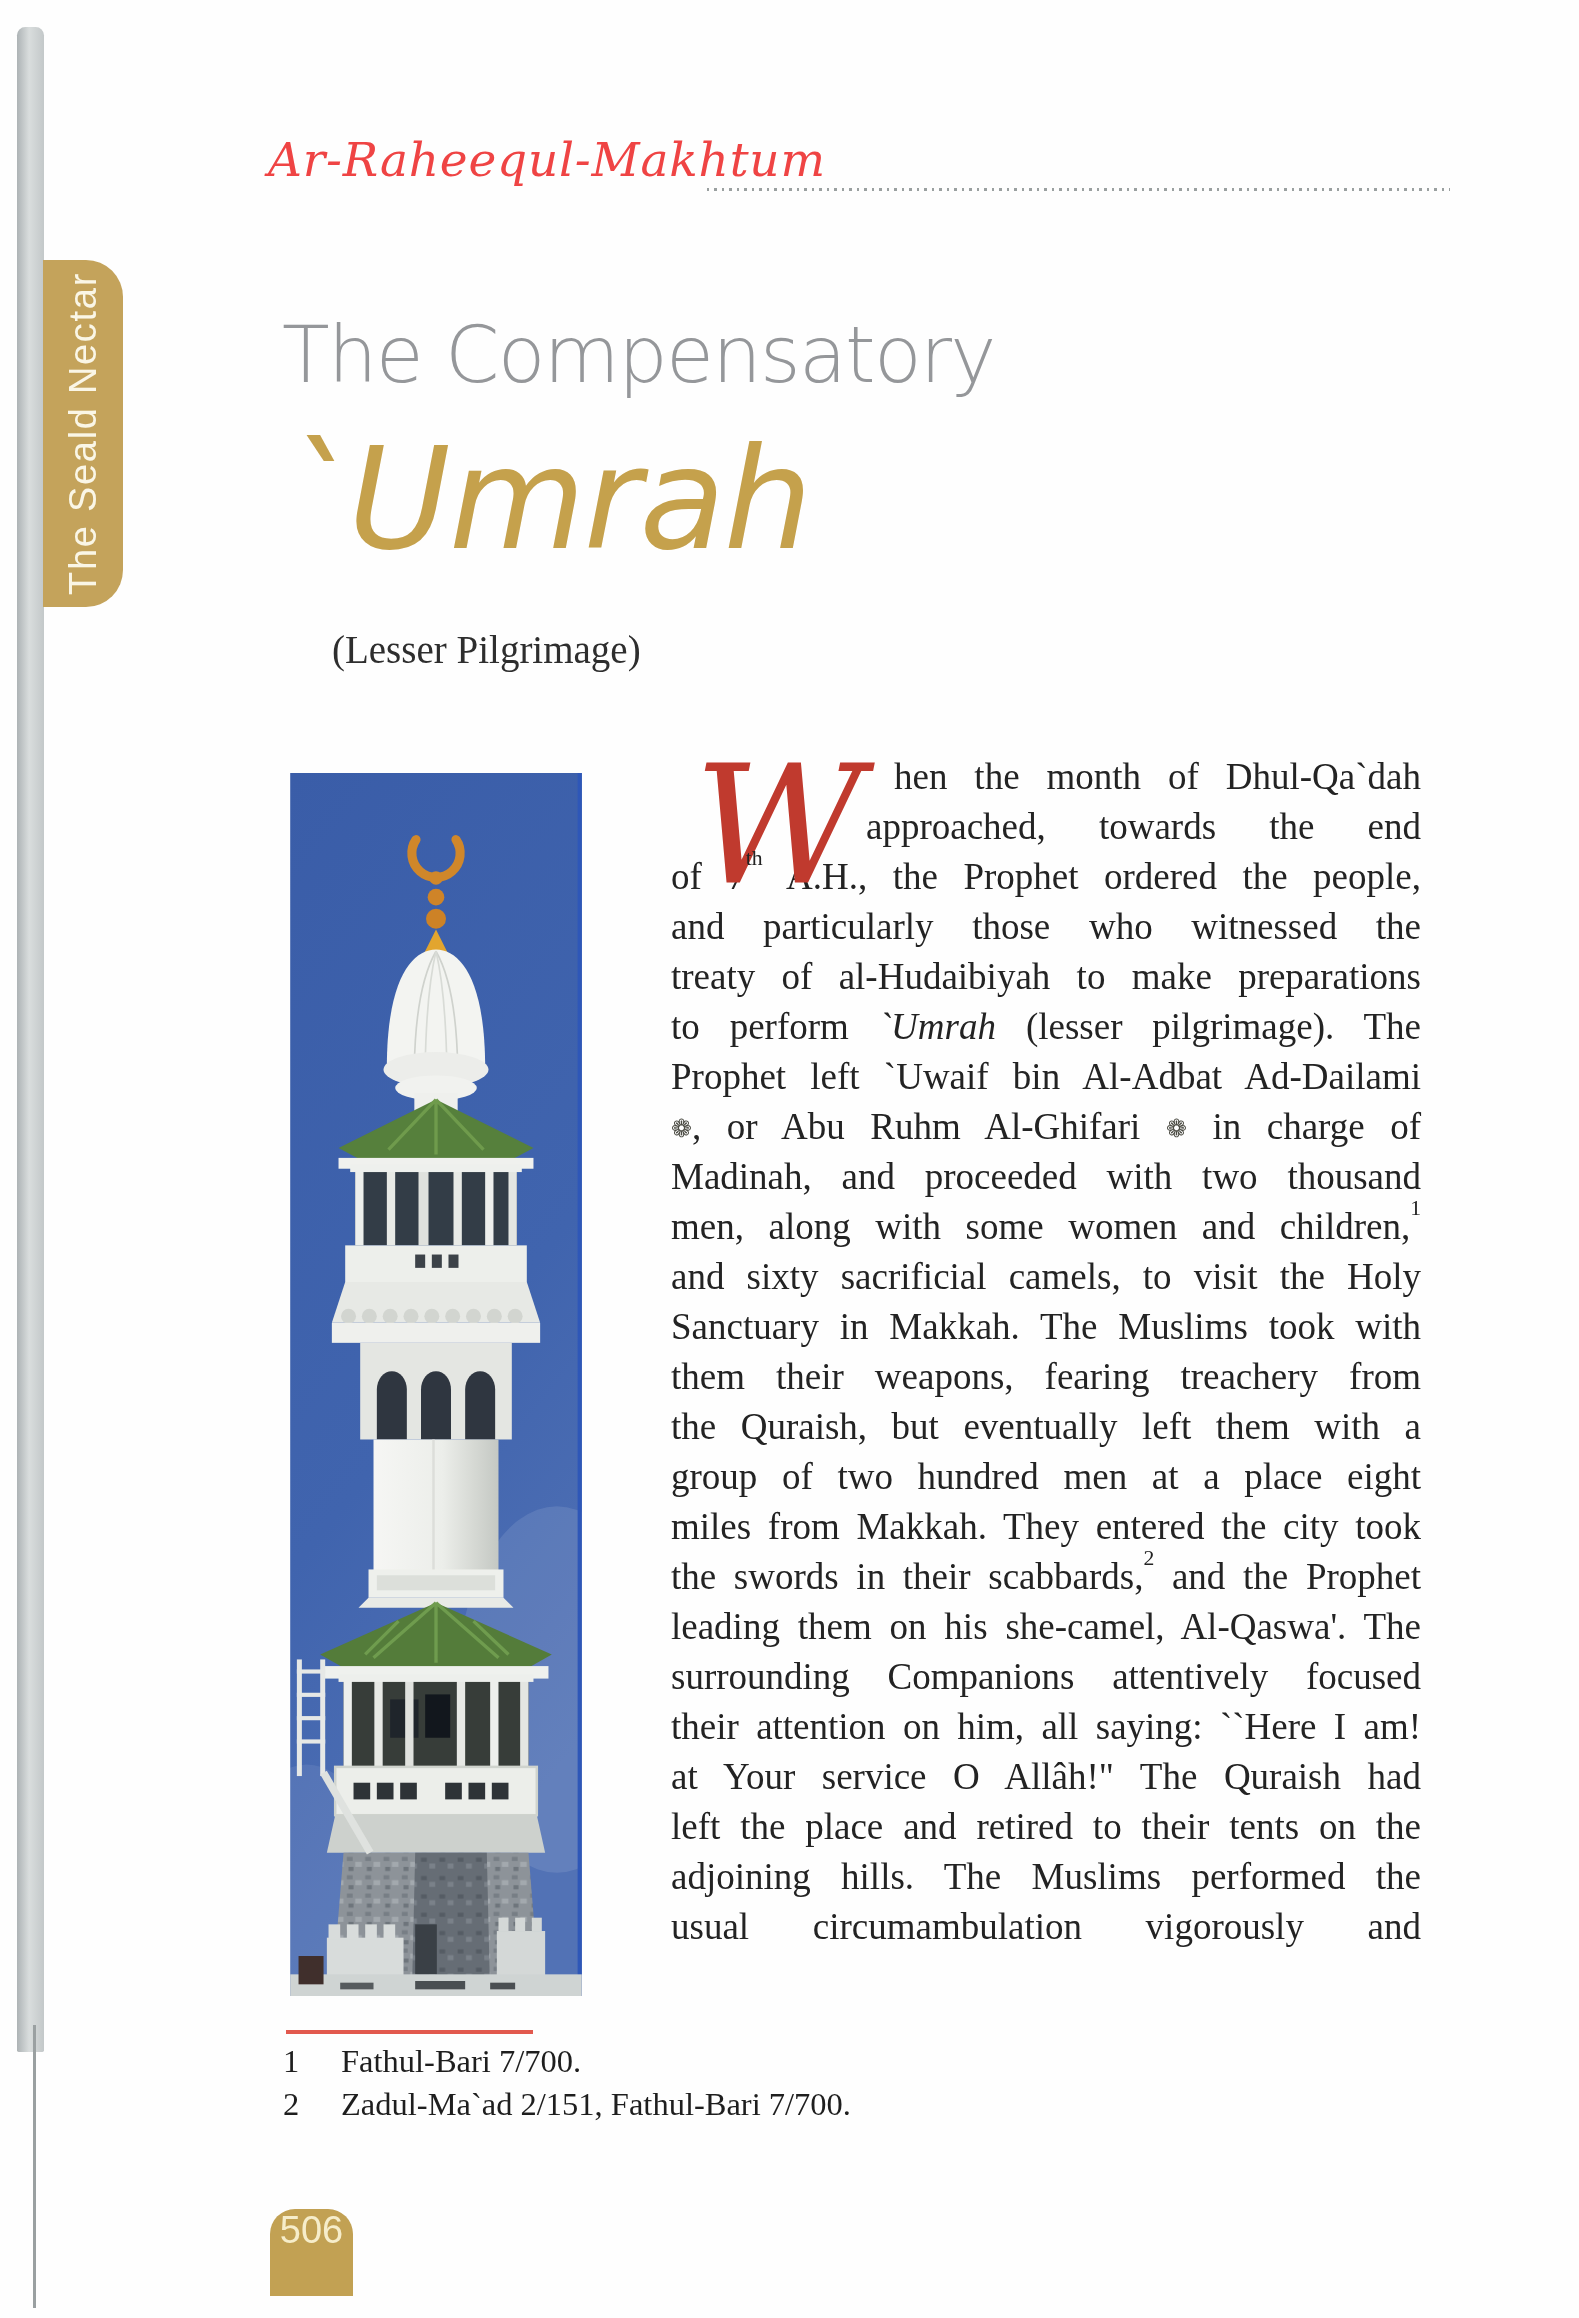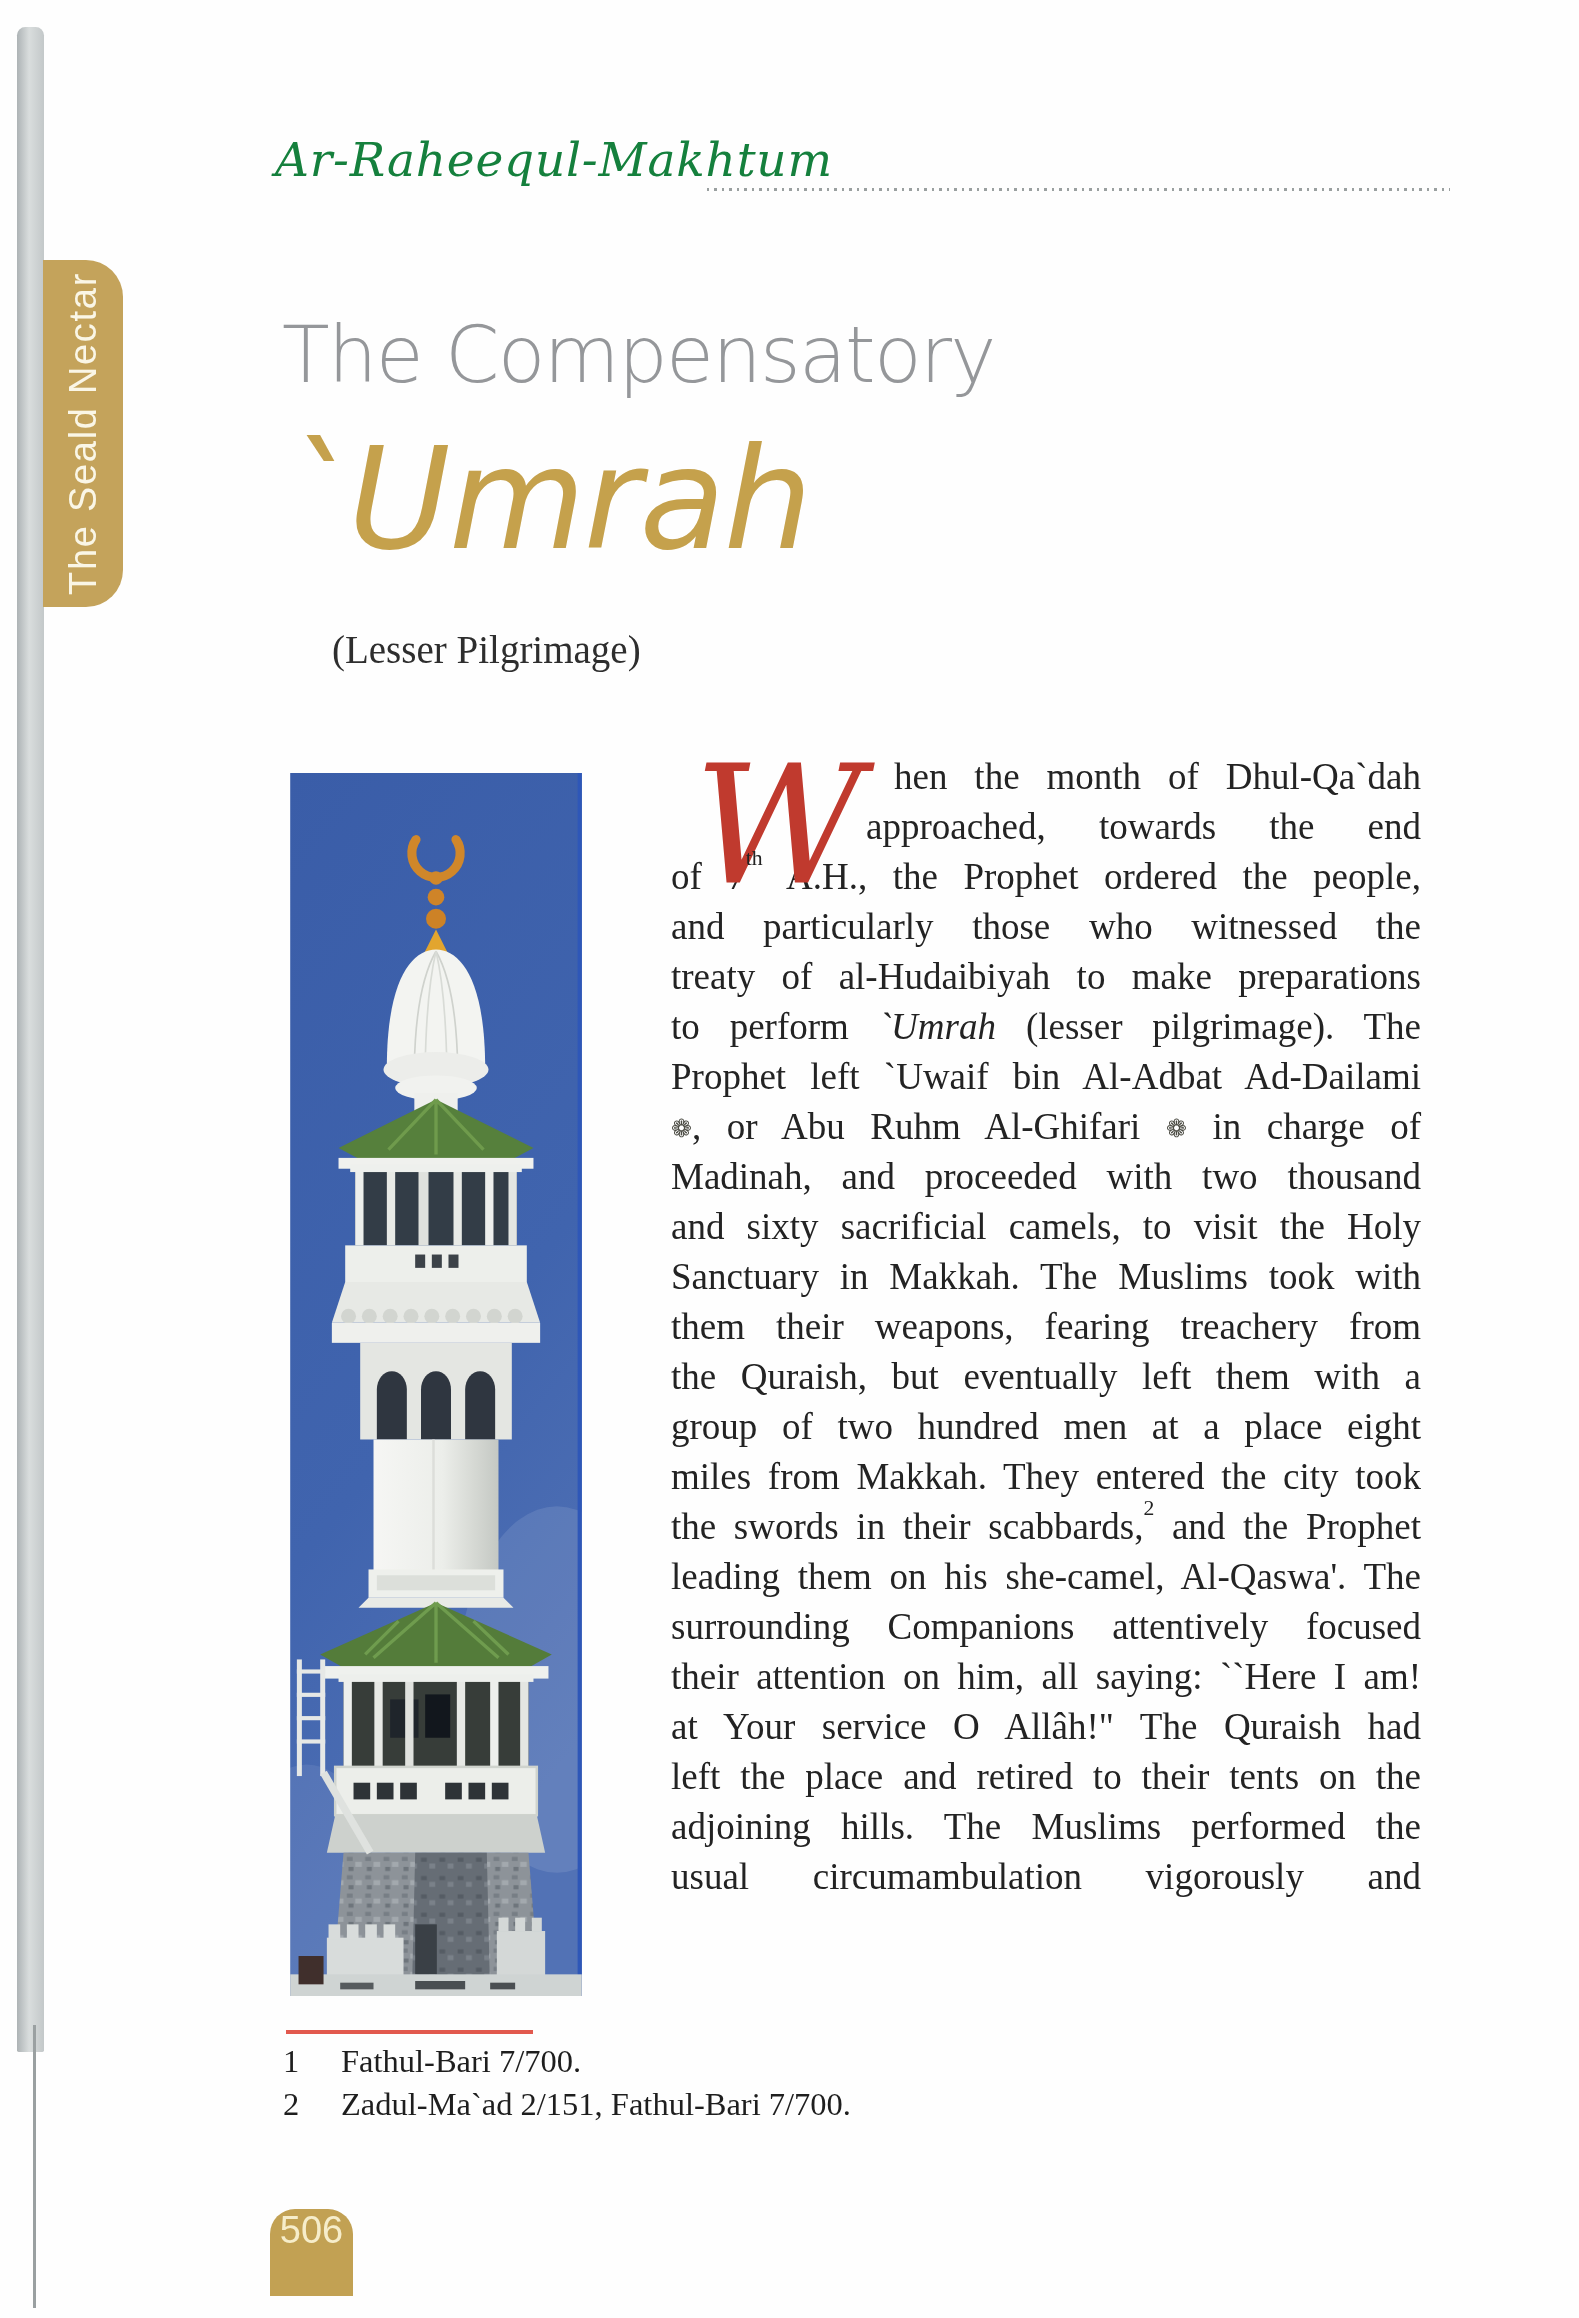--- a/index.html
+++ b/index.html
@@ -23,23 +23,23 @@
     background:#c4a35b;border-radius:0 37px 37px 0;
     display:flex;align-items:center;justify-content:center;
   }
   .side-tab span{
     writing-mode:vertical-rl;transform:rotate(180deg);
     font-family:"Liberation Sans",sans-serif;font-size:38px;
     color:#faf6e6;letter-spacing:1.7px;
   }
   
   .runhead{
-    position:absolute;left:275px;top:132px;
+    position:absolute;left:268px;top:132px;
     font-family:"DejaVu Serif",serif;font-style:italic;
-    font-size:47px;color:#15803d;letter-spacing:0.8px;
+    font-size:47px;color:#ef4444;letter-spacing:0.8px;
   }
   .runhead-dots{
     position:absolute;left:707px;top:188px;width:743px;height:3.3px;
     background:repeating-linear-gradient(90deg,#9aa0a0 0 2.5px,transparent 2.5px 7.5px);
   }
   
   .title1{
     position:absolute;left:282px;top:310px;
     font-family:"DejaVu Sans","Liberation Sans",sans-serif;
     font-weight:200;font-size:78px;color:#95979a;letter-spacing:-1.7px;
@@ -262,20 +262,21 @@
   <div id="body-lines">
       <div class="bl" style="margin-left: 223px; font-family: Liberation Serif, serif;"><span>hen the month of Dhul-Qa`dah</span></div>
       <div class="bl" style="margin-left: 195px;"><span>approached, towards the end</span></div>
       <div class="bl"><span>of 7</span><sup>th</sup><span> A.H., the Prophet ordered the people,</span></div>
       <div class="bl"><span>and particularly those who witnessed the</span></div>
       <div class="bl"><span>treaty of al-Hudaibiyah to make preparations</span></div>
       <div class="bl"><span>to perform </span><span class="it">`Umrah</span><span> (lesser pilgrimage). The</span></div>
       <div class="bl"><span>Prophet left `Uwaif bin Al-Adbat Ad-Dailami</span></div>
       <div class="bl"><span class="orn">❁</span><span>, or Abu Ruhm Al-Ghifari </span><span class="orn">❁</span><span> in charge of</span></div>
       <div class="bl"><span>Madinah, and proceeded with two thousand</span></div>
+      <div class="bl"><span>men, along with some women and children,</span><sup>1</sup></div>
       <div class="bl"><span>and sixty sacrificial camels, to visit the Holy</span></div>
       <div class="bl"><span>Sanctuary in Makkah. The Muslims took with</span></div>
       <div class="bl"><span>them their weapons, fearing treachery from</span></div>
       <div class="bl"><span>the Quraish, but eventually left them with a</span></div>
       <div class="bl"><span>group of two hundred men at a place eight</span></div>
       <div class="bl"><span>miles from Makkah. They entered the city took</span></div>
       <div class="bl"><span>the swords in their scabbards,</span><sup>2</sup><span> and the Prophet</span></div>
       <div class="bl"><span>leading them on his she-camel, Al-Qaswa'. The</span></div>
       <div class="bl"><span>surrounding Companions attentively focused</span></div>
       <div class="bl"><span>their attention on him, all saying: ``Here I am!</span></div>

